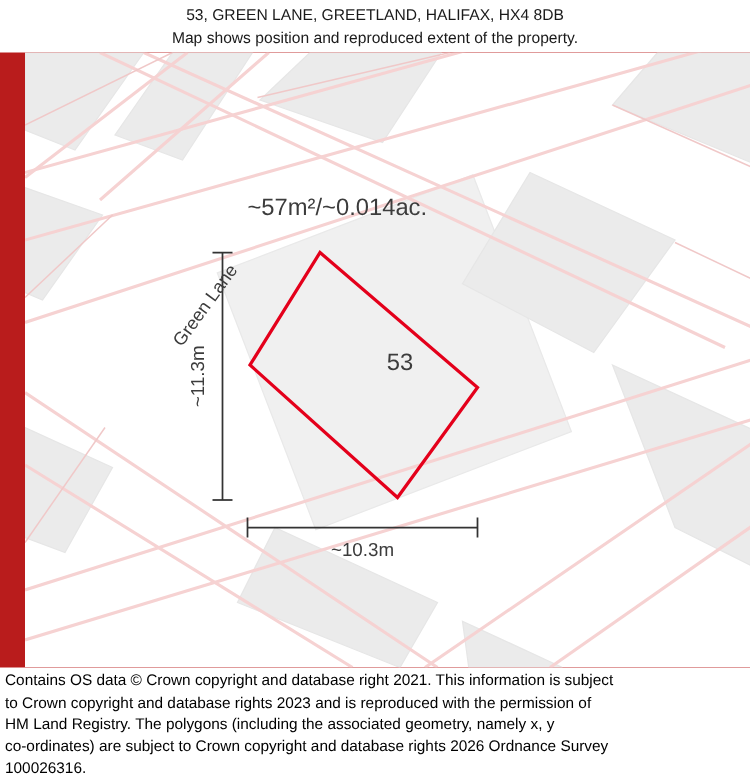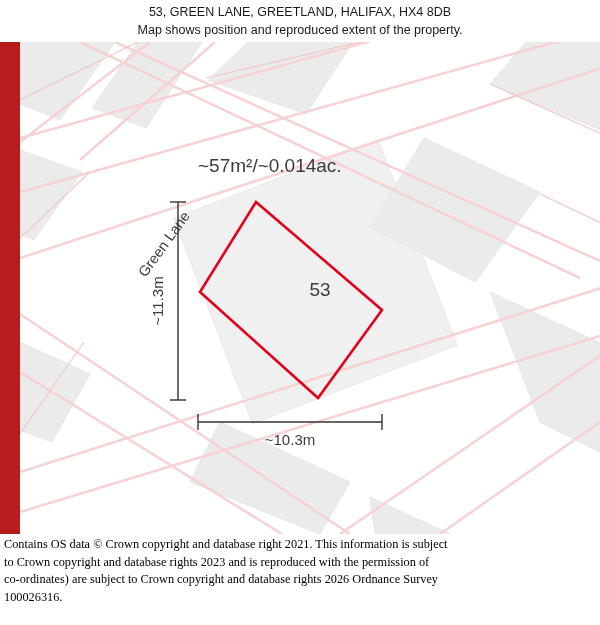--- a/index.html
+++ b/index.html
@@ -61,21 +61,20 @@
   #footer {
     position: absolute;
     top: 536px;
     left: 0;
     width: 600px;
     padding: 0 4px;
     box-sizing: border-box;
     font-size: 12.3px;
     line-height: 17.5px;
     color: #000000;
-    font-family: Liberation Serif, serif;
   }
   #footer p {
     margin: 0;
   }
   .lbl {
     font-family: "Liberation Sans", sans-serif;
     fill: #3c3c3c;
   }
 </style>
 </head>
@@ -148,17 +147,18 @@
       <text class="lbl" x="300" y="254" font-size="19" fill="#2b2b2b" text-anchor="middle">53</text>
       <text class="lbl" x="143" y="259" font-size="15" fill="#2b2b2b" text-anchor="middle" transform="rotate(-90 143 259)">~11.3m</text>
       <text class="lbl" x="270" y="365" font-size="15" fill="#2b2b2b" text-anchor="middle" dy="38">~10.3m</text>
       <text class="lbl" x="148" y="205" font-size="14.5" fill="#bdbdbd" text-anchor="middle" transform="rotate(-54 148 205)">Green Lane</text>
     </svg>
   </div>
 
   <div id="footer">
     <p>Contains OS data © Crown copyright and database right 2021. This information is subject</p>
     <p>to Crown copyright and database rights 2023 and is reproduced with the permission of</p>
+    <p>HM Land Registry. The polygons (including the associated geometry, namely x, y</p>
     <p>co-ordinates) are subject to Crown copyright and database rights 2026 Ordnance Survey</p>
     <p>100026316.</p>
   </div>
 
 </div>
 
 </body></html>

